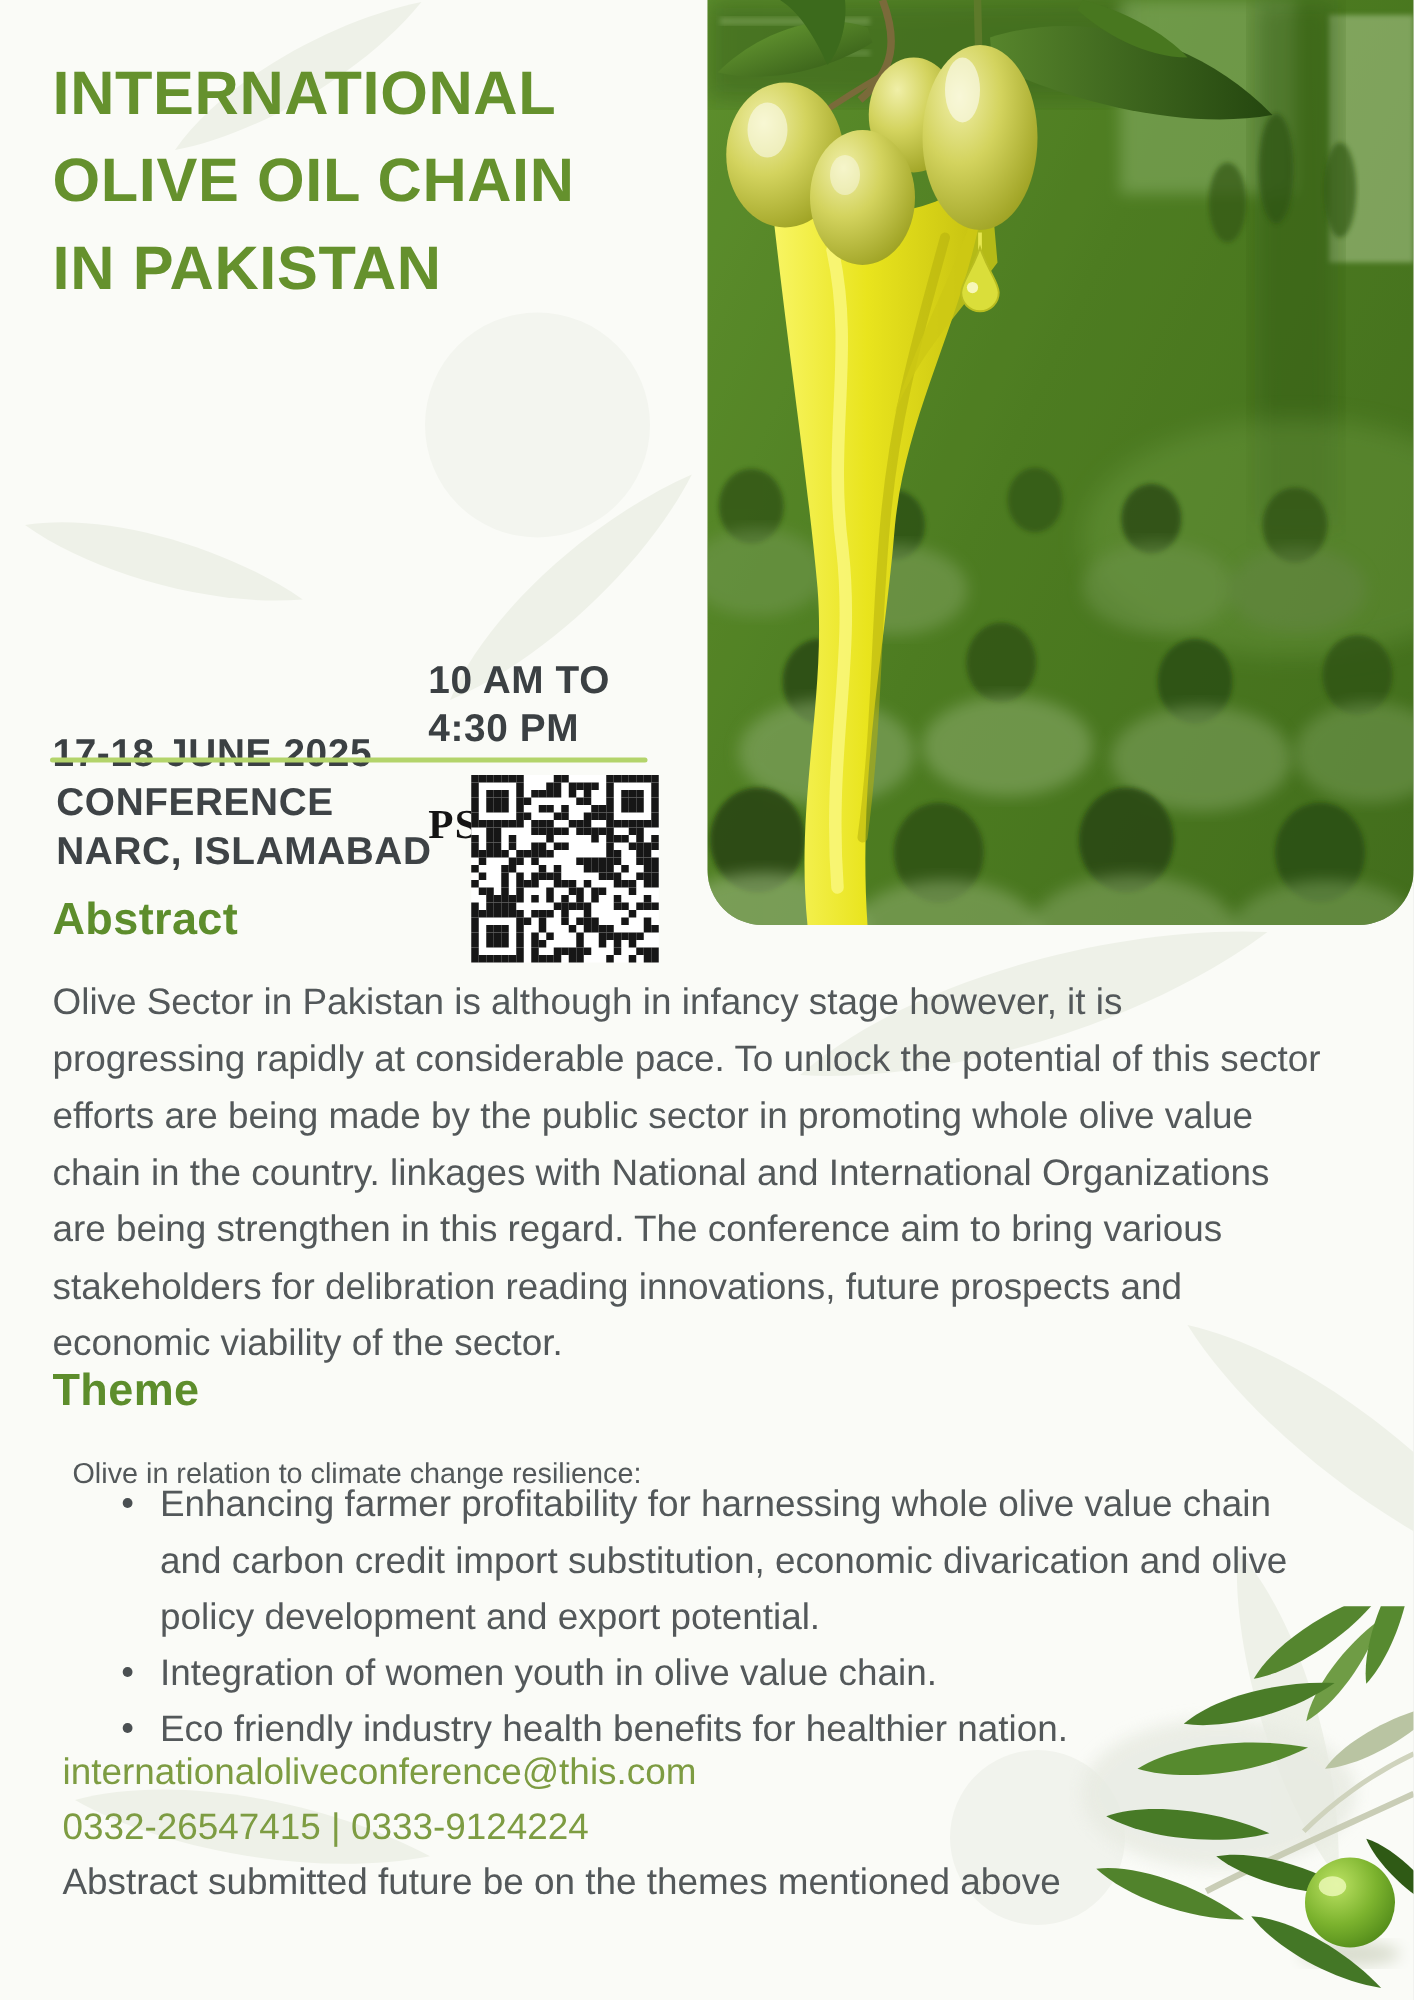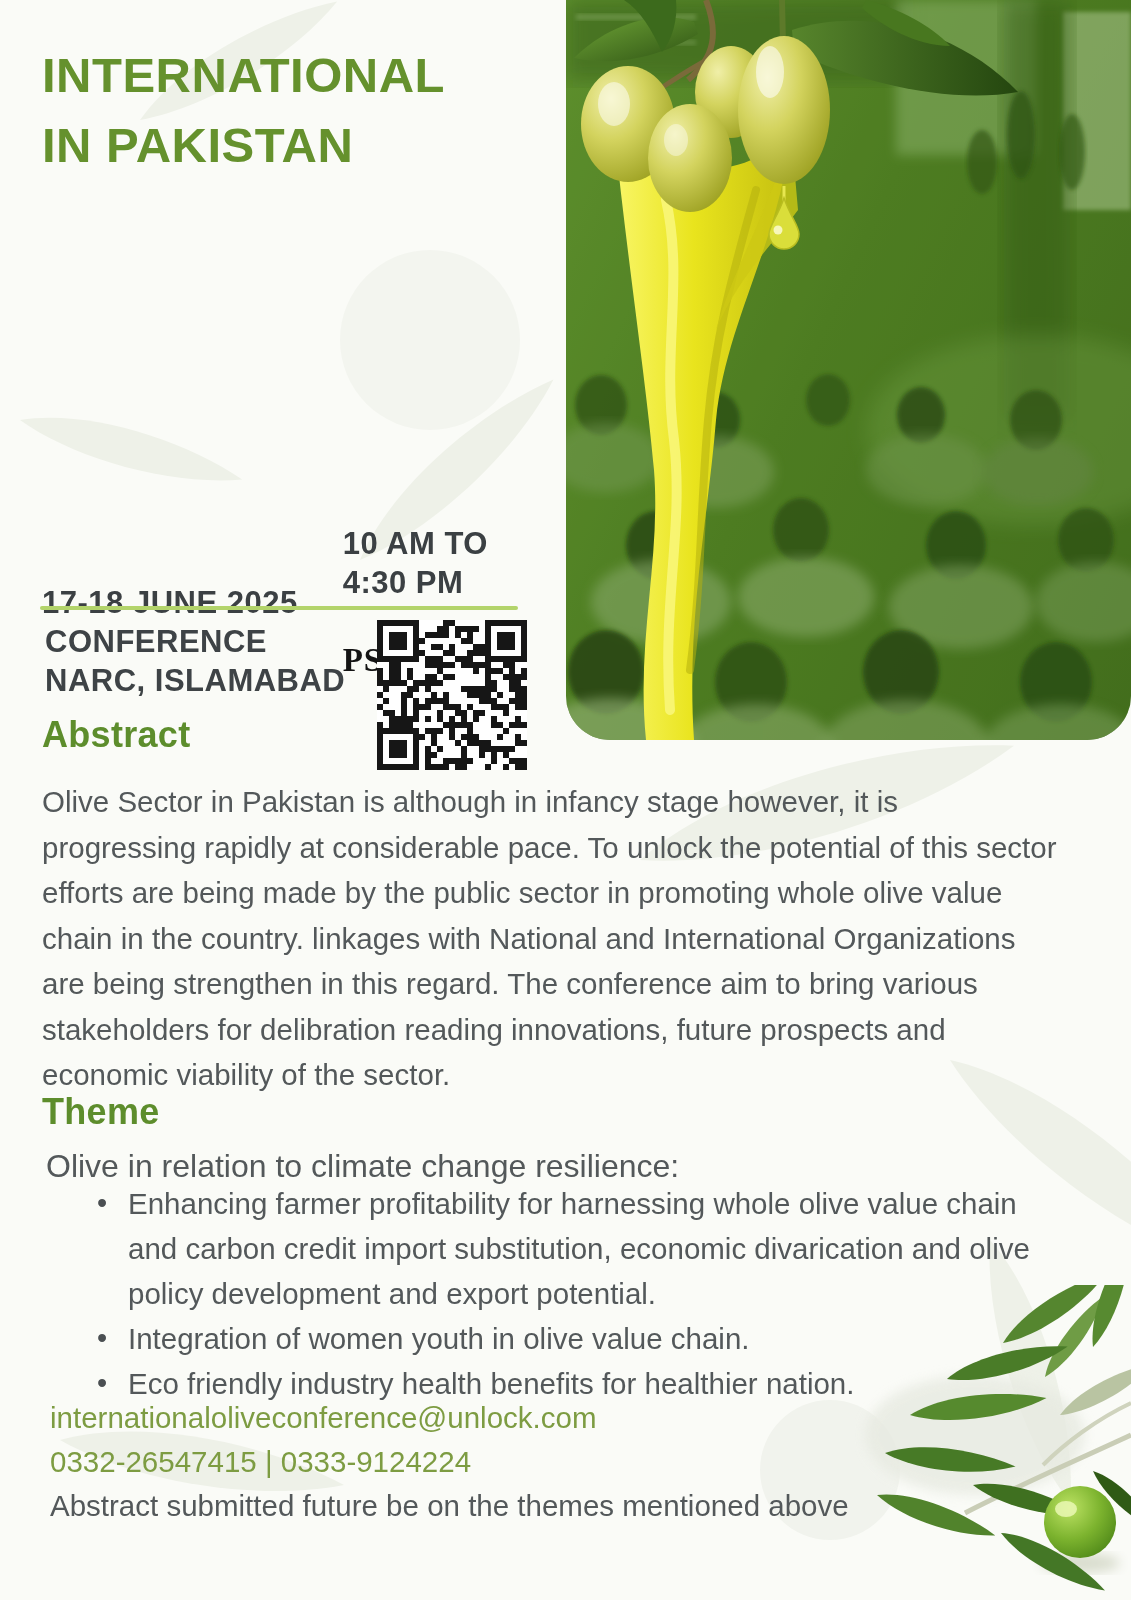--- a/index.html
+++ b/index.html
@@ -60,22 +60,22 @@
     position:absolute;margin:0;font-size:36px;font-weight:bold;color:#5d8d2c;letter-spacing:.3px;
   }
   .h2.abstract{left:42px;top:714px;}
   .h2.theme{left:42px;top:1091px;}
 
   .body-par{
     position:absolute;left:42px;top:779px;width:1018px;margin:0;
     font-size:29.5px;line-height:45.5px;color:#53585a;
   }
   .theme-intro{
-    position:absolute;left:42px;top:1140px;width:1018px;margin:4px;
-    font-size:32px;line-height:45px;color:#53585a;
+    position:absolute;left:42px;top:1140px;width:1018px;margin:16px;
+    font-size:23px;line-height:45px;color:#53585a;
   }
   .theme-list{
     position:absolute;left:95px;top:1181px;width:950px;margin:0;padding:0;
     list-style:none;font-size:29.5px;line-height:45px;color:#53585a;
   }
   .theme-list li{position:relative;padding-left:33px;}
   .theme-list li::before{
     content:"\2022";position:absolute;left:2px;top:0;font-size:29px;color:#4a4f52;
   }
 
@@ -203,20 +203,21 @@
       <ellipse cx="204" cy="72" rx="14" ry="26" fill="#ffffff" opacity=".55"></ellipse>
 
       <path d="M218,186 L218,206" stroke="#e7e74f" stroke-width="3"></path>
       <path d="M218,198 C212,216 203,226 203,234 a15,15 0 0 0 30,0 C233,226 224,216 218,198 Z" fill="#dade3a" stroke="#b9bd20" stroke-width="1.5"></path>
       <circle cx="212" cy="230" r="4.5" fill="#fbfbd0" opacity=".85"></circle>
     </svg>
   </div>
 
   <h1 class="title">
     <span>INTERNATIONAL</span>
+    <span>OLIVE OIL CHAIN</span>
     <span>IN PAKISTAN</span>
   </h1>
 
 
   <div class="datetime">
     <div class="dt-col">
       <span>17-18 JUNE 2025</span>
     </div>
     <div class="dt-divider"></div>
     <div class="dt-col">
@@ -571,21 +572,21 @@
 
   <h2 class="h2 theme">Theme</h2>
   <p class="theme-intro">Olive in relation to climate change resilience:</p>
   <ul class="theme-list">
     <li>Enhancing farmer profitability for harnessing whole olive value chain and carbon credit import substitution, economic divarication and olive policy development and export potential.</li>
     <li>Integration of women youth in olive value chain.</li>
     <li>Eco friendly industry  health benefits for healthier nation.</li>
   </ul>
 
   <div class="contact">
-    <div class="c-green">internationaloliveconference@unlock.com</div>
+    <div class="c-green">internationaloliveconference@this.com</div>
     <div class="c-green">0332-26547415 | 0333-9124224</div>
     <div class="c-gray">Abstract submitted future be on the themes mentioned above</div>
   </div>
 
   <svg class="branch" width="276" height="315" viewBox="0 0 276 315">
     <defs>
       <radialGradient id="og2" cx="35%" cy="30%" r="80%">
         <stop offset="0%" stop-color="#bce263"></stop>
         <stop offset="55%" stop-color="#7cb32e"></stop>
         <stop offset="100%" stop-color="#4e8718"></stop>

